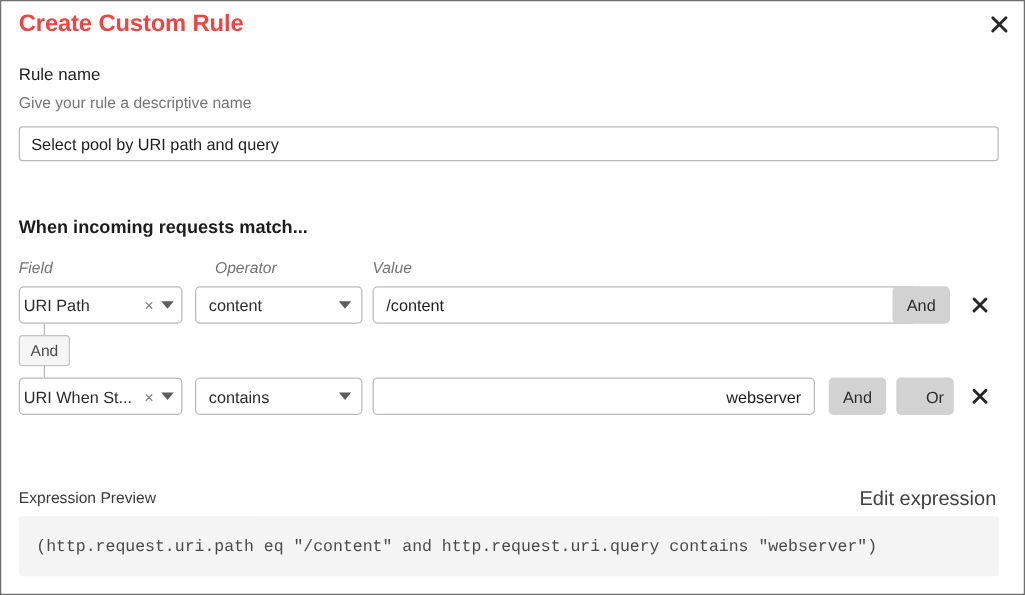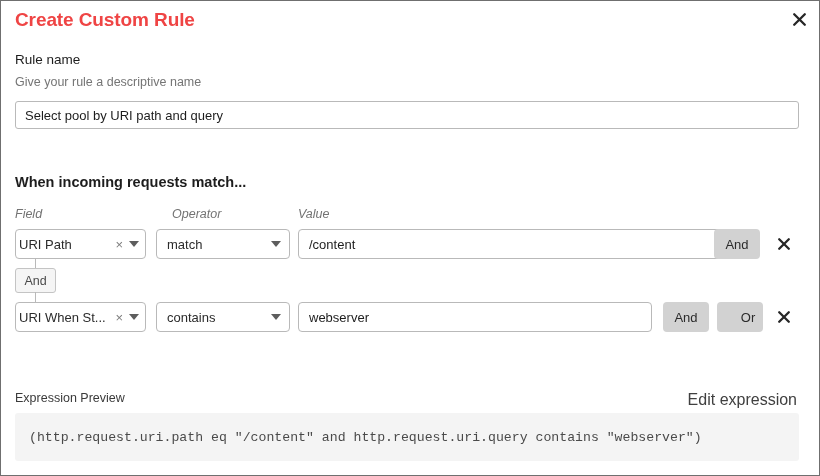--- a/index.html
+++ b/index.html
@@ -164,21 +164,21 @@
     border: 1px solid #b9b9b9;
     border-radius: 4px;
     background: #ffffff;
     padding: 0 10px;
     font-family: "Liberation Sans", sans-serif;
     font-size: 13px;
     color: #1d1d1d;
     outline: none;
   }
   .value-input.w1 { width: 436px; }
-  .value-input.w2 { width: 354px; }
+  .value-input.w2 { width: 354px; text-align: right; }
 
   .logic-btn {
     position: absolute;
     height: 30px;
     box-sizing: border-box;
     border: none;
     border-radius: 4px;
     background: #d2d2d2;
     color: #2b2b2b;
     font-family: "Liberation Sans", sans-serif;
@@ -299,21 +299,21 @@
   <div class="col-label value">Value</div>
 
   <div class="cond-row row1">
     <div class="select-box field-select">
       <span class="select-text">URI Path</span>
       <span class="sel-clear">×</span>
       <span class="sel-caret"></span>
     </div>
 
     <div class="select-box operator-select">
-      <span class="select-text">match</span>
+      <span class="select-text">content</span>
       <span class="sel-caret"></span>
     </div>
 
     <input class="value-input w1" type="text" value="/content" style="">
 
     <button class="logic-btn and1">And</button>
 
     <button class="row-delete">
       <span>
         <svg width="14" height="14" viewBox="0 0 14 14" aria-hidden="true">

